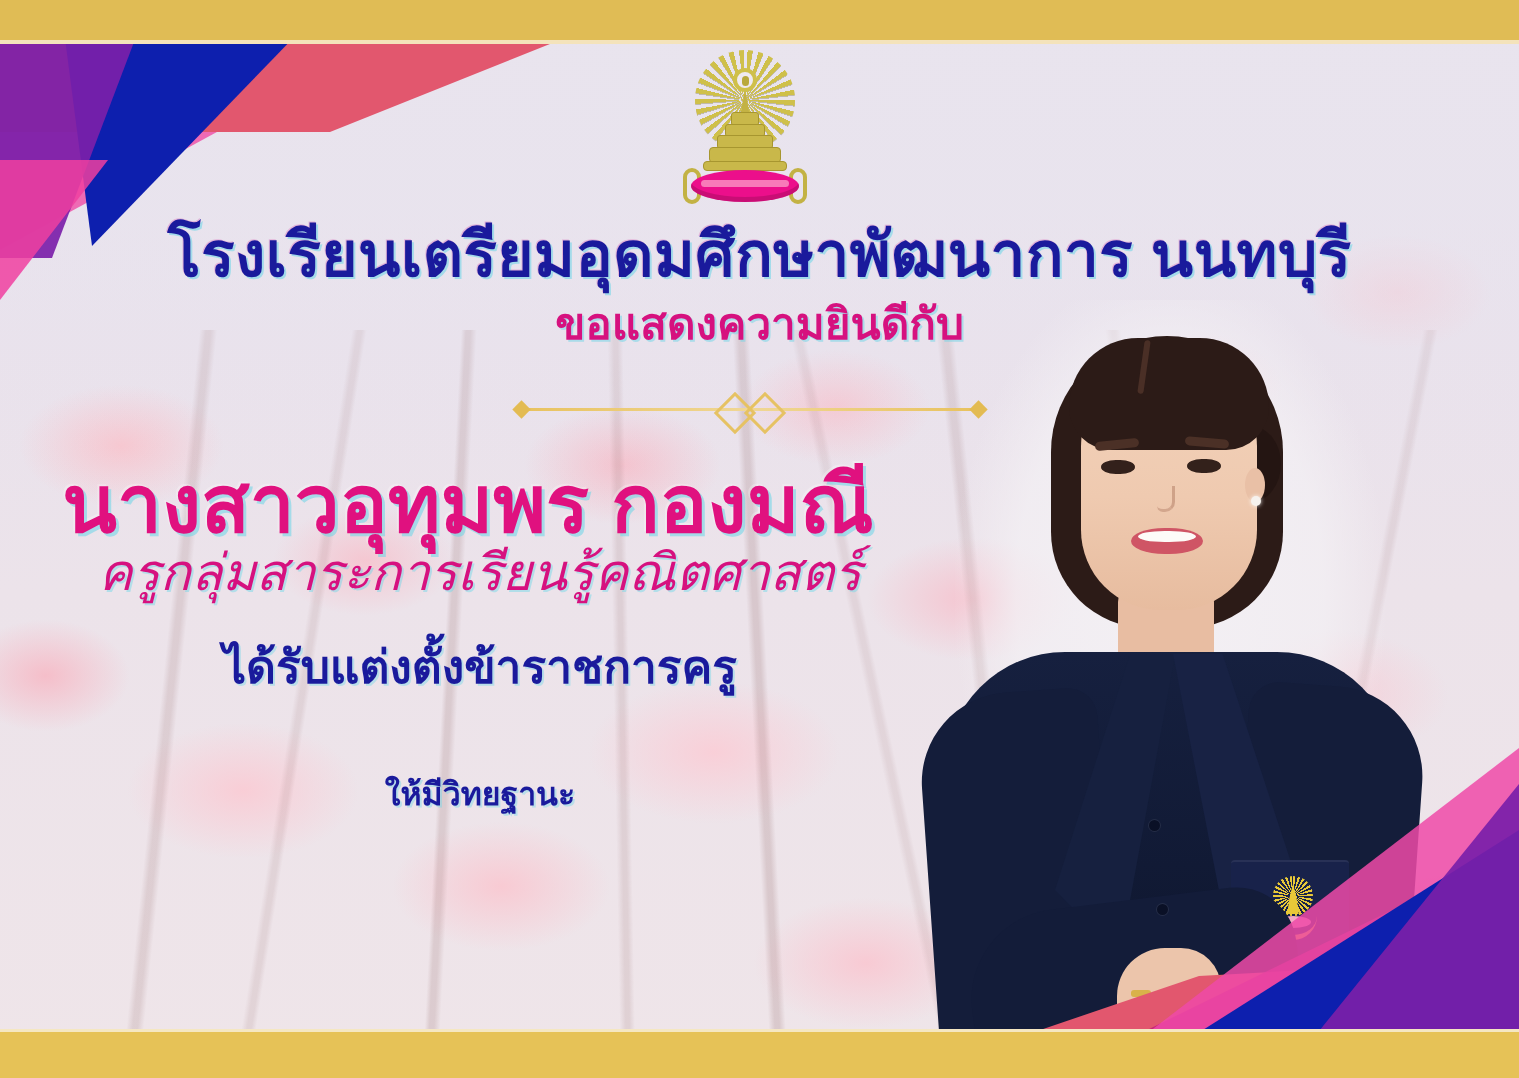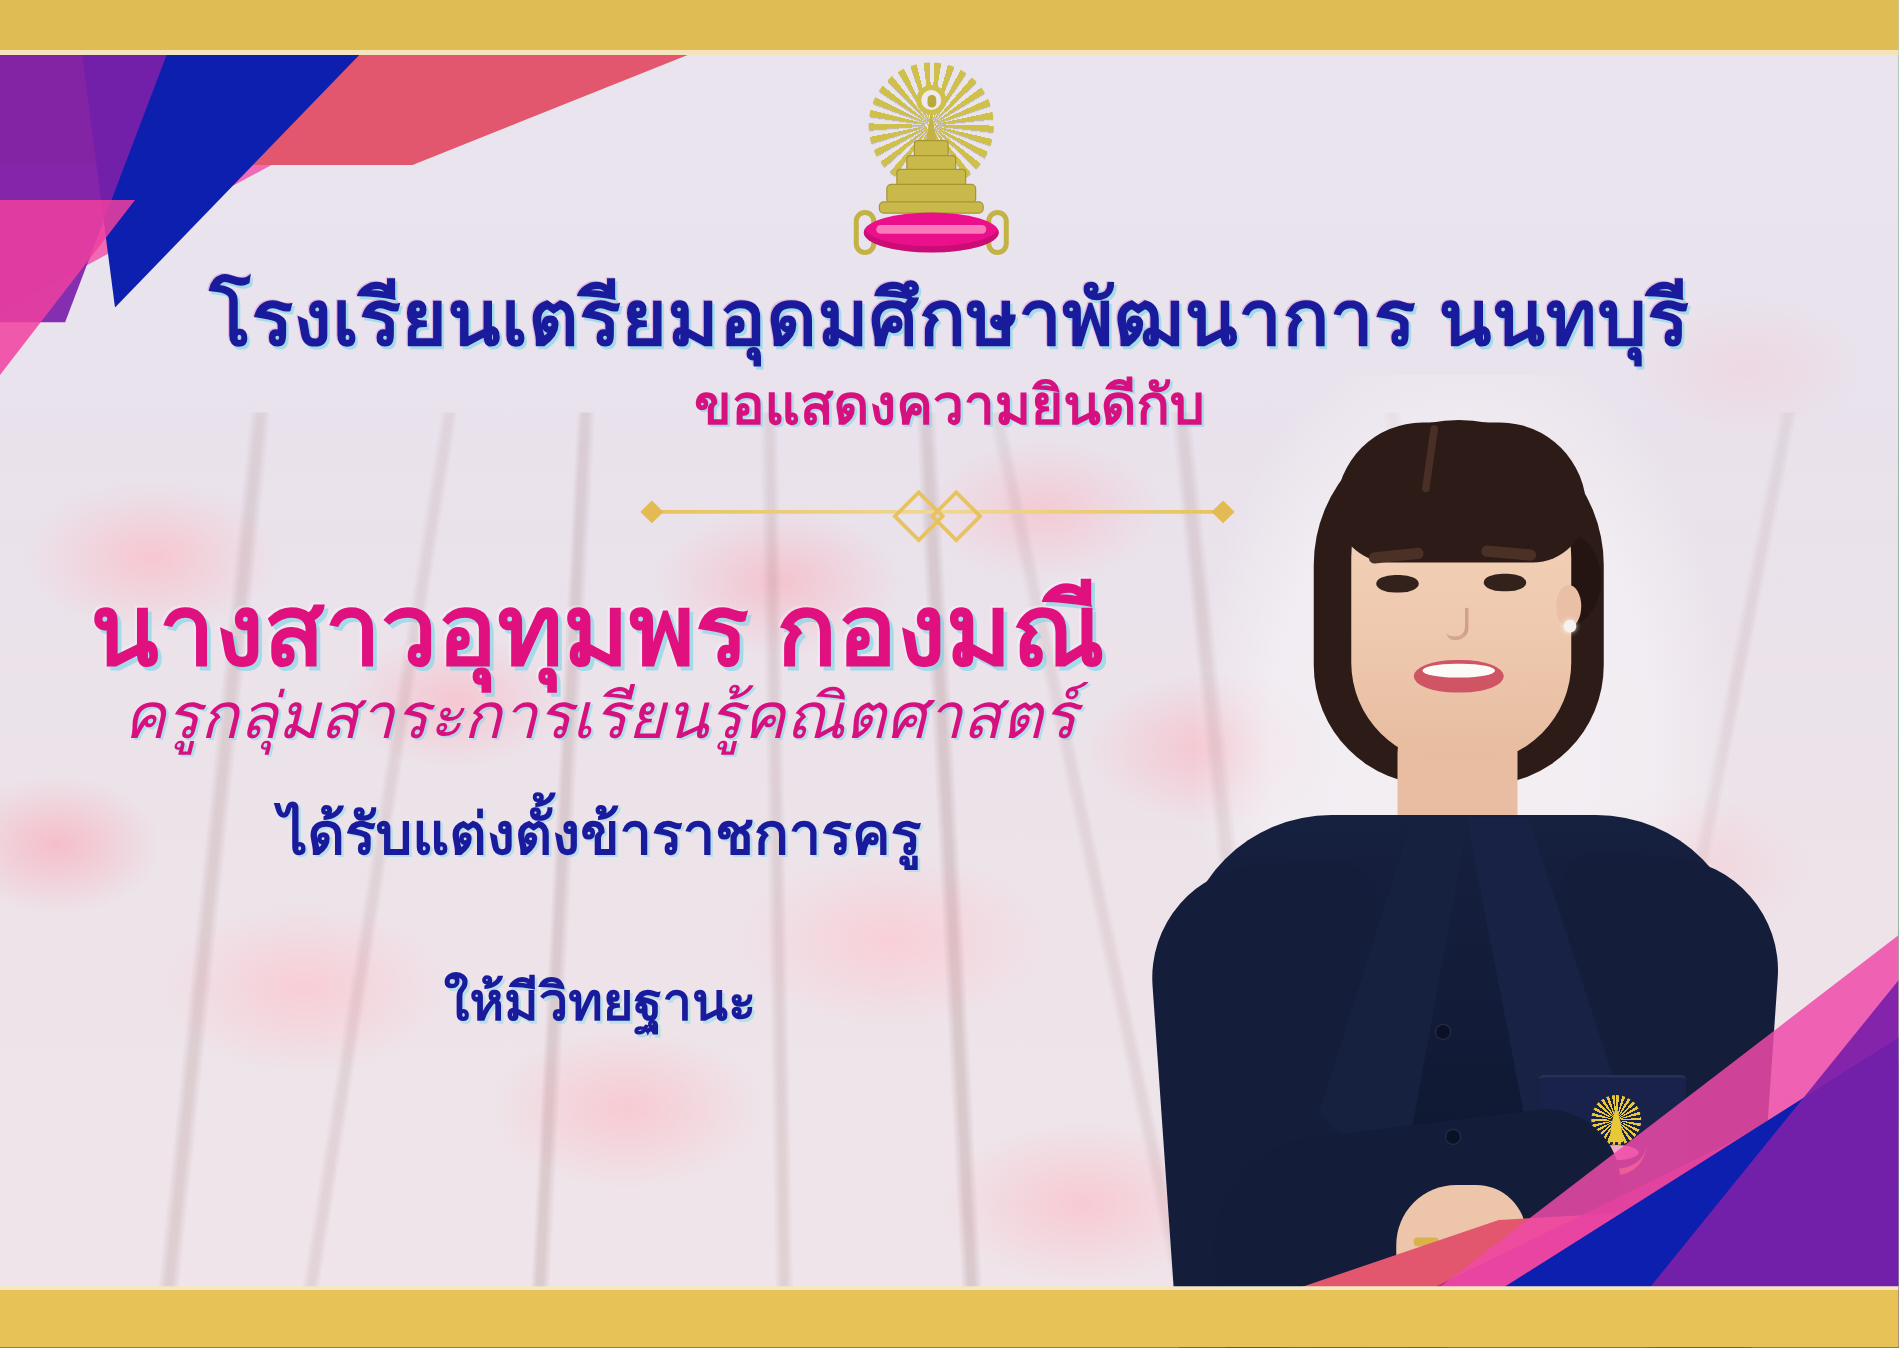--- a/index.html
+++ b/index.html
@@ -2,21 +2,21 @@
 <html lang="th"><head>
 <meta charset="utf-8">
 <title>Congratulation Poster</title>
 <style>
   html,body{margin:0;padding:0;background:#1b1b1b;}
   *{box-sizing:border-box;}
   .poster{
     position:relative;
     width:1519px;height:1078px;
     overflow:hidden;
-    background:#86efac;
+    background:#bef264;
     font-family:"Liberation Sans","DejaVu Sans",sans-serif;
   }
 
   
   .bg-sky{
     position:absolute;inset:0;
     background:
       linear-gradient(to bottom,#e8e3ee 0%,#e9e2ec 32%,#ece3ea 55%,#efe5e9 100%);
   }
   .bg-blossom{
@@ -177,40 +177,40 @@
   .divider .line{position:absolute;left:6px;top:12px;width:458px;height:3px;
     background:linear-gradient(to right,#e8c25e,#f0d795,#e8c25e);}
   .divider .cap{position:absolute;top:7px;width:13px;height:13px;background:#e3bb52;transform:rotate(45deg);}
   .divider .cap.l{left:0;}
   .divider .cap.r{right:0;}
   .divider .dia{position:absolute;top:2px;width:30px;height:30px;border:3px solid #e6c263;transform:rotate(45deg);background:transparent;}
   .divider .dia.a{left:205px;}
   .divider .dia.b{left:235px;}
 
   .name{
-    position:absolute;left:38px;top:440px;width:880px;text-align:center;
+    position:absolute;left:28px;top:440px;width:880px;text-align:center;
     font-size:80px;font-weight:700;color:#e0117f;
     text-shadow:3px 3px 0 rgba(108,214,232,.55), -2px -2px 0 rgba(255,255,255,.25);
     white-space:nowrap;
   }
   .subject{
     position:absolute;left:40px;top:531px;width:880px;text-align:center;
     font-size:51px;font-weight:400;font-style:italic;color:#d6117f;
     text-shadow:2px 2px 0 rgba(108,214,232,.45);
     white-space:nowrap;
   }
   .body-line{
     position:absolute;left:40px;width:880px;text-align:center;
     font-size:46px;font-weight:700;color:#1a1a9c;
     text-shadow:2px 2px 0 rgba(108,214,232,.4);
     white-space:nowrap;
   }
   .bl1{top:630px;}
   .bl2{top:700px;}
-  .bl3{top:768px;font-size:42px;}
+  .bl3{top:768px;font-size:32px;}
 
   .award{
     position:absolute;left:40px;top:830px;width:880px;height:110px;
     display:flex;align-items:center;justify-content:center;gap:34px;
   }
   .award-text{
     font-size:82px;font-weight:700;color:#d6117f;
     text-shadow:3px 3px 0 rgba(108,214,232,.55);
     white-space:nowrap;line-height:1;
   }

